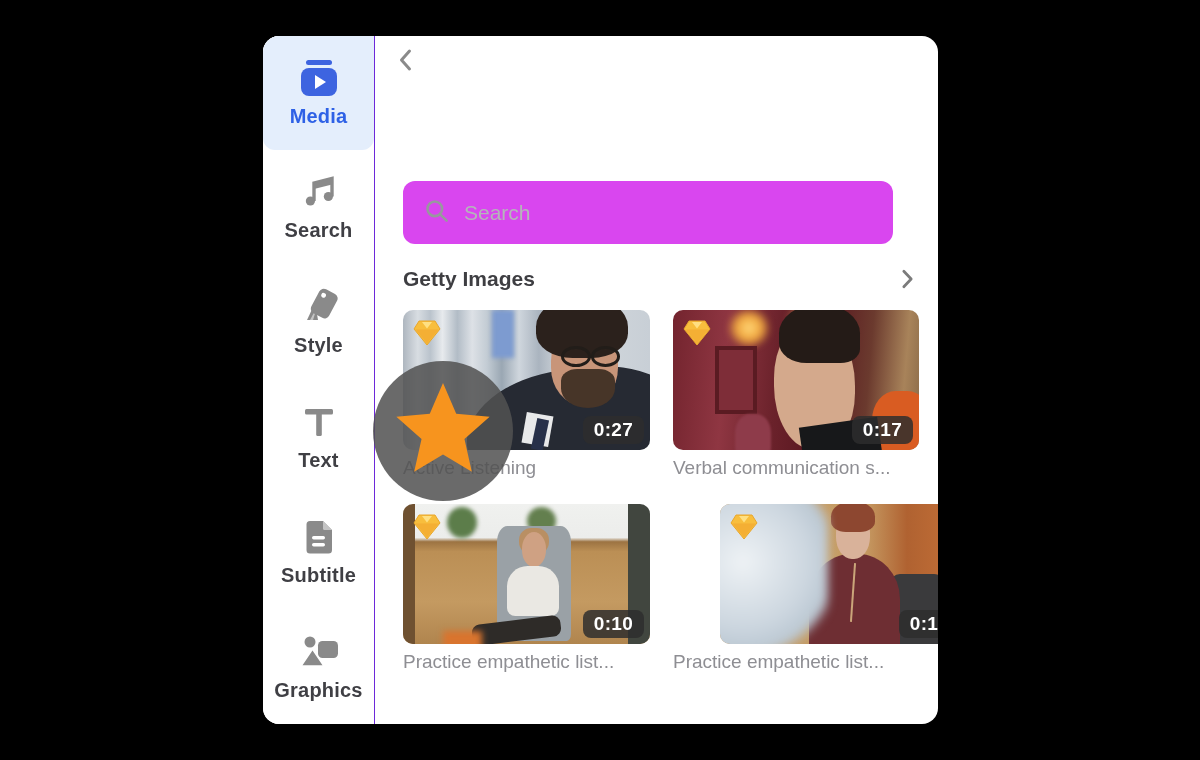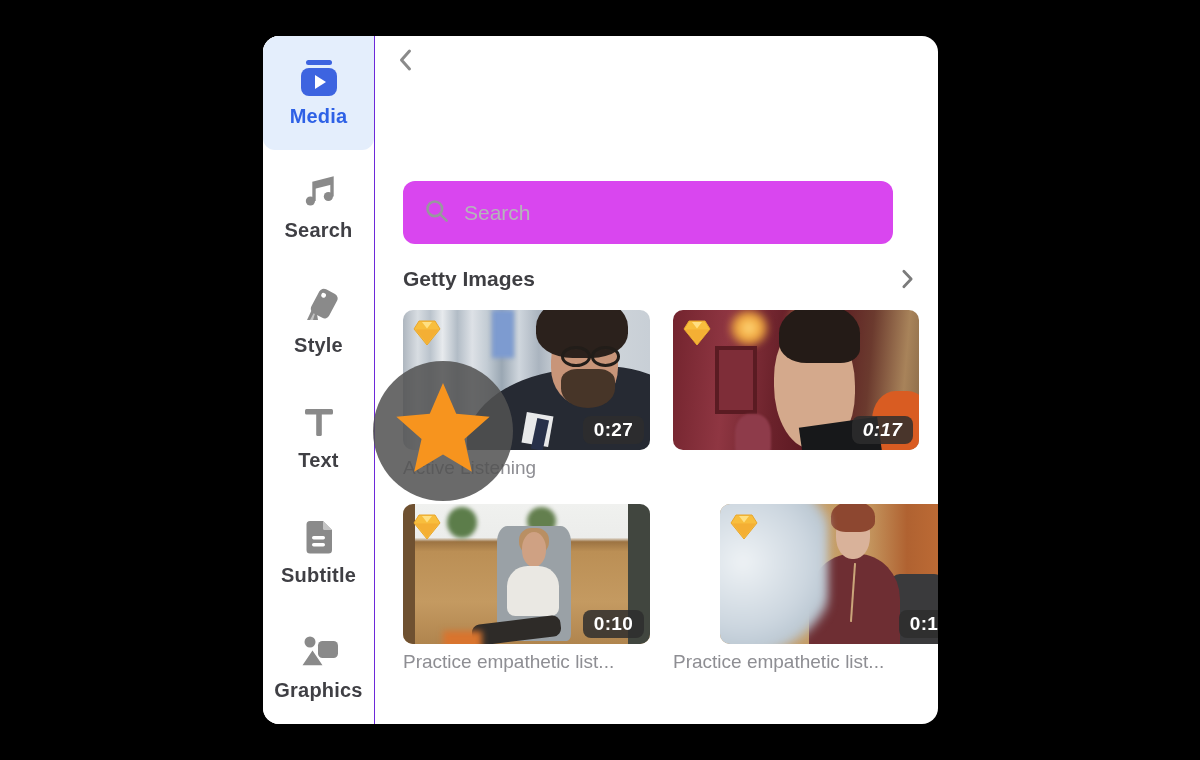--- a/index.html
+++ b/index.html
@@ -65,21 +65,21 @@
   .v1-shirt { right:40%; bottom:4%; width:11%; height:22%; background:#e8e9ea;
     transform:rotate(10deg); }
   .v1-tie { right:42%; bottom:0; width:5%; height:22%; background:#273049; transform:rotate(12deg); }
   .v1-head { right:13%; top:10%; width:27%; height:58%; background:#c89579; border-radius:46%; }
   .v1-hair { right:9%; top:-10%; width:37%; height:44%; background:#2b211c; border-radius:50% 50% 40% 40%; }
   .v1-beard { right:14%; top:42%; width:22%; height:28%; background:#473528; border-radius:30% 30% 50% 50%; }
   .v1-glasses { right:24%; top:26%; width:12%; height:15%; border:3px solid #221d19; border-radius:50%; }
   .v1-glasses2 { right:12%; top:26%; width:12%; height:15%; border:3px solid #221d19; border-radius:50%; }
 
   .art-v2 { background:linear-gradient(95deg,#73242e 0%,#8f3642 22%,#6b222b 42%,#58161f 60%,
-    #6b3a2e 78%,#a8835a 92%,#8a6a48 100%);font-style:italic; }
+    #6b3a2e 78%,#a8835a 92%,#8a6a48 100%); }
   .v2-light1 { left:22%; top:-2%; width:18%; height:30%;
     background:radial-gradient(closest-side,#ffd678,#f0a73f 55%,transparent); filter:blur(3px); }
   .v2-light2 { left:46%; top:-6%; width:14%; height:26%;
     background:radial-gradient(closest-side,#ffcf6b,transparent); filter:blur(3px); }
   .v2-frame { left:17%; top:26%; width:17%; height:48%; background:#7e2d38; border:4px solid #5a1b22; }
   .v2-vase { left:25%; bottom:-8%; width:15%; height:34%; background:#8e3b4a; border-radius:40% 40% 30% 30%; filter:blur(1px); }
   .v2-head { left:41%; top:8%; width:33%; height:92%; background:#d4a98c; border-radius:44% 50% 44% 50%; }
   .v2-hair { left:43%; top:-4%; width:33%; height:42%; background:#241b17; border-radius:50% 50% 24% 34%; }
   .v2-collar { left:52%; bottom:-6%; width:32%; height:26%; background:#17181a; transform:rotate(-8deg); }
   .v2-jacket { right:-5%; bottom:-10%; width:24%; height:52%; background:#d95c22; border-radius:40% 40% 0 0; }
@@ -252,20 +252,21 @@
             <div class="layer v2-collar"></div>
             <span class="gem">
               <svg viewBox="0 0 28 26" width="28" height="26">
                 <polygon points="6,1 22,1 27,9 14,25 1,9" fill="#f8be3d" stroke="#e8a62c" stroke-width="1"></polygon>
                 <polygon points="9,2 19,2 14,8.5" fill="#ffe083"></polygon>
                 <polygon points="2.5,9.5 25.5,9.5 14,23.5" fill="#f2a52f" opacity="0.6"></polygon>
               </svg>
             </span>
             <span class="duration">0:17</span>
           </div>
+          <div class="caption">Verbal communication s...</div>
         </div>
 
         <div class="card">
           <div class="thumb art-v3">
             <div class="layer v3-plant1"></div>
             <div class="layer v3-plant2"></div>
             <div class="layer v3-board"></div>
             <div class="layer v3-beam"></div>
             <div class="layer v3-chair"></div>
             <div class="layer v3-hair"></div>

